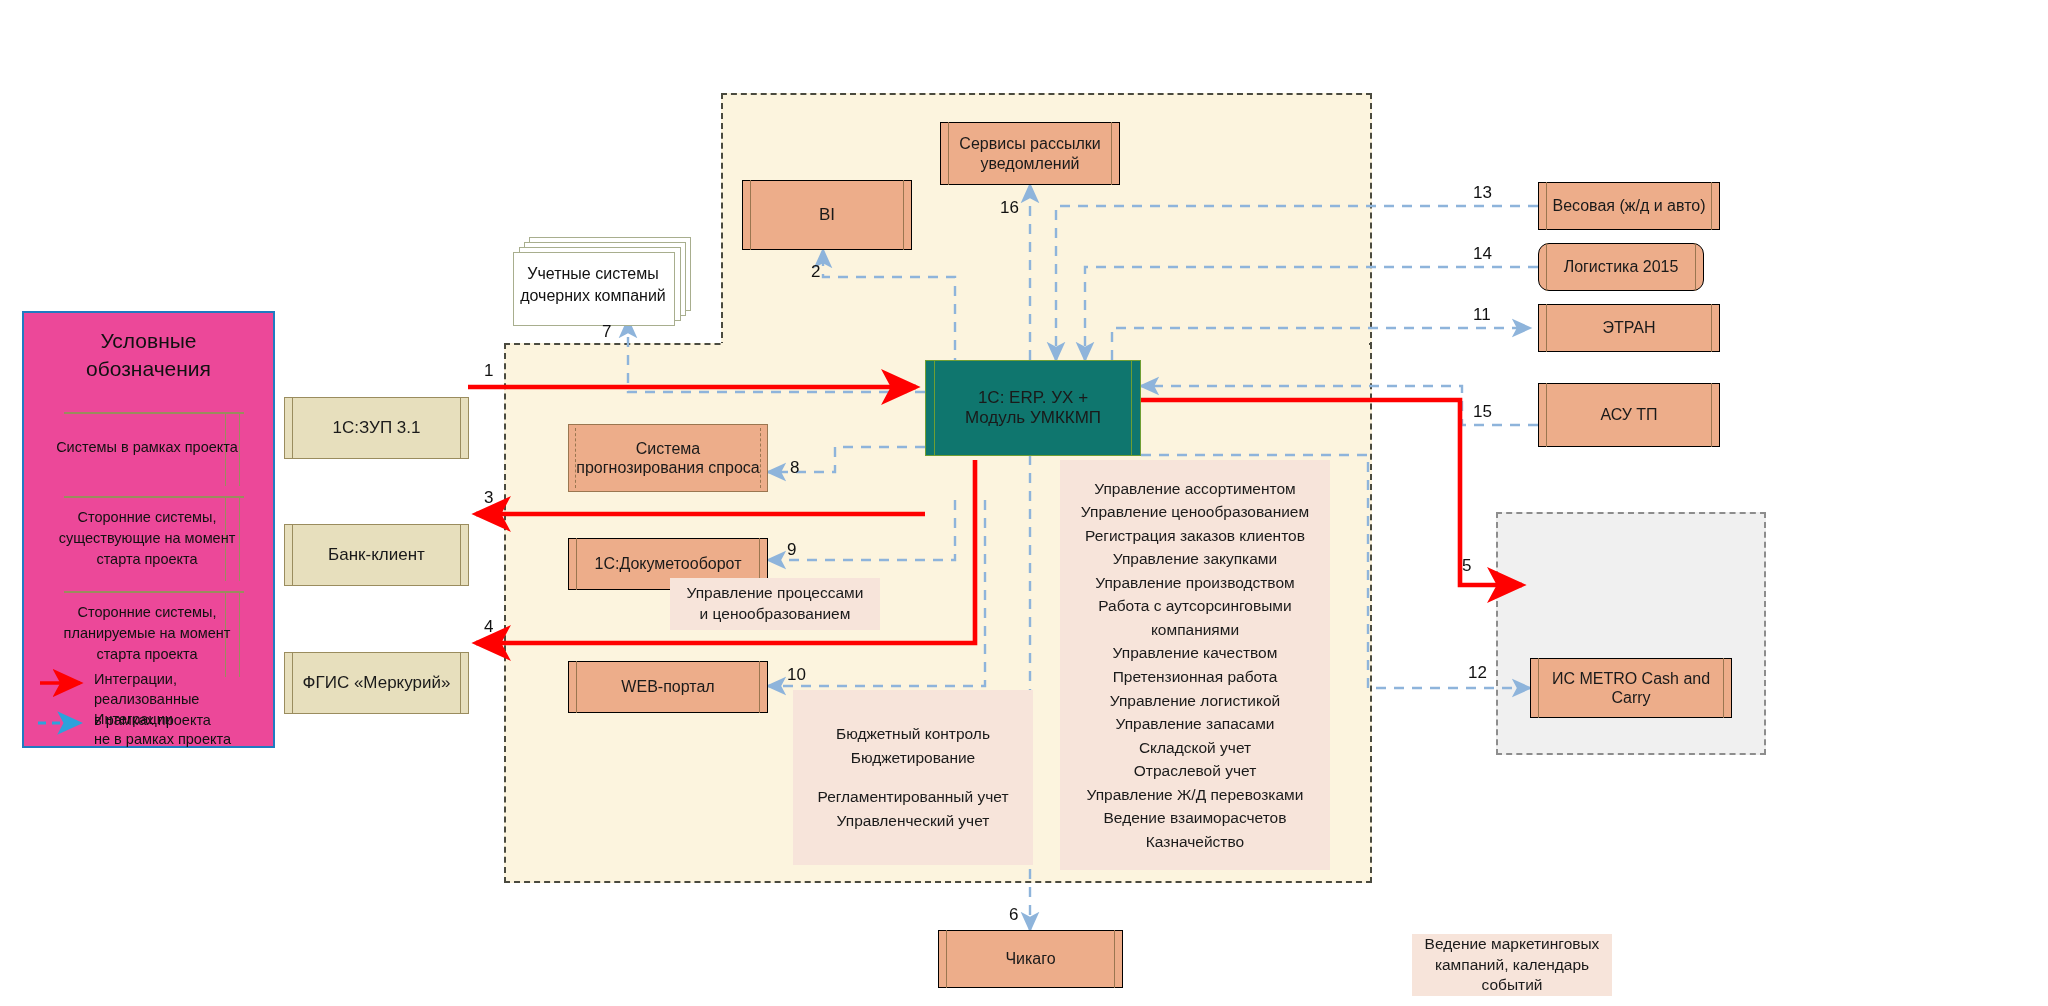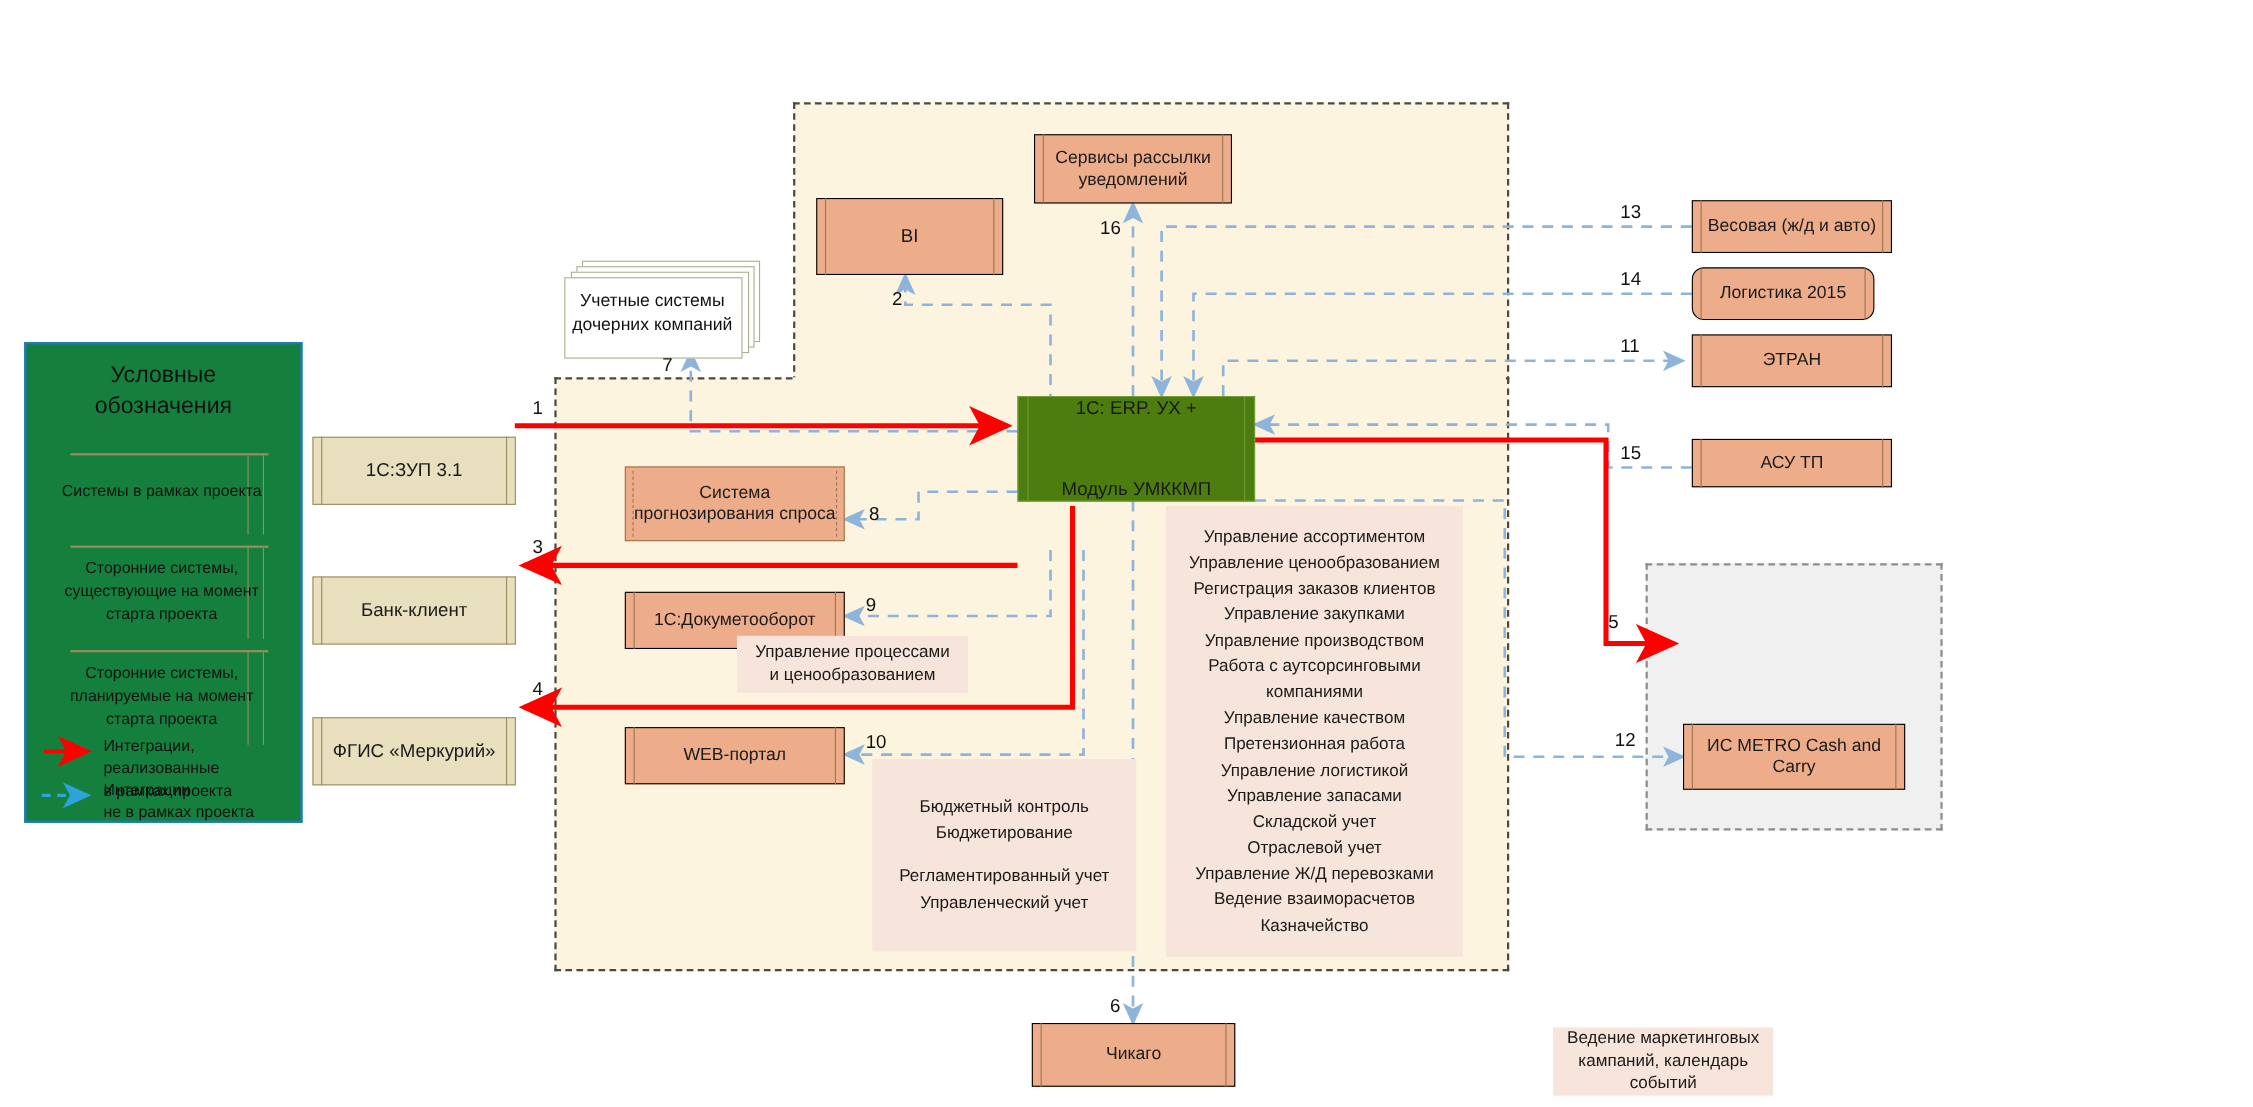--- a/index.html
+++ b/index.html
@@ -7,21 +7,21 @@
        font-family:"Liberation Sans","DejaVu Sans",sans-serif;color:#1a1a1a;}
   #stage{position:absolute;left:0;top:0;width:2048px;height:1006px;}
 
   
   .node{position:absolute;box-sizing:border-box;display:flex;align-items:center;
         justify-content:center;text-align:center;line-height:1.2;}
 
   
   .b-salmon{background:#EDAD8A;border:1px solid #000000;}
   .b-beige {background:#E7DFBD;border:1px solid #9A8C5E;margin-top:40px;}
-  .b-green {background:#4d7c0f;border:1px solid #6E9E33;justify-content:space-between;}
+  .b-green {background:#0f766e;border:1px solid #6E9E33;}
   
   .band::before{content:"";position:absolute;left:7px;top:-1px;bottom:-1px;
                 width:1px;background:#9A7650;}
   .band::after{content:"";position:absolute;right:7px;top:-1px;bottom:-1px;
                width:1px;background:#9A7650;}
   .b-beige.band::before,.b-beige.band::after{background:#9A8C5E;}
   .b-green.band::before{background:#6E9E33;left:8px;}
   .b-green.band::after{background:#6E9E33;right:8px;}
 
   .b-dashed{background:#EDAD8A;border:1.5px solid #9A7650;}
@@ -41,21 +41,21 @@
          display:flex;align-items:center;justify-content:center;text-align:center;}
 
   
   .num{position:absolute;font-size:17px;color:#111;}
 
   
   .stack{position:absolute;}
   .stack .sheet{position:absolute;border:1px solid #A8AE8E;background:#ffffff;}
 
   
-  .legend{position:absolute;background:#15803d;border:2.5px solid #1F7BC1;
+  .legend{position:absolute;background:#ec4899;border:2.5px solid #1F7BC1;
           box-sizing:border-box;padding-left:14px;}
   .legend-title{position:absolute;left:0;right:0;top:14px;text-align:center;
                 font-size:21px;line-height:1.35;color:#111;}
   .leg-sample{position:absolute;border-top:2px solid #9A8C5E;}
   .leg-sample .r1{position:absolute;right:18px;top:0;bottom:0;
                   border-left:1.5px solid #9A8C5E;}
   .leg-sample .r2{position:absolute;right:4px;top:0;bottom:0;
                   border-left:1.5px solid #9A8C5E;}
   .leg-text{position:absolute;text-align:center;font-size:14.5px;line-height:1.45;color:#111;}
   .leg-arrow-text{position:absolute;font-size:14.5px;line-height:1.4;color:#111;}
@@ -254,21 +254,21 @@
     <div>Ведение взаиморасчетов</div>
     <div>Казначейство</div>
   </div>
 
   <div class="node b-salmon band" style="left:1538px;top:182px;width:182px;height:48px;font-size:16px;">Весовая (ж/д и авто)</div>
 
   <div class="node b-salmon band" style="left:1538px;top:243px;width:166px;height:48px;font-size:16px;border-radius:11px;">Логистика 2015</div>
 
   <div class="node b-salmon band" style="left:1538px;top:304px;width:182px;height:48px;font-size:16px;">ЭТРАН</div>
 
-  <div class="node b-salmon band" style="left:1538px;top:399px;width:182px;height:44px;font-size:16px;">АСУ ТП</div>
+  <div class="node b-salmon band" style="left:1538px;top:383px;width:182px;height:64px;font-size:16px;">АСУ ТП</div>
 
 
   <div class="node b-salmon band" style="left:1530px;top:658px;width:202px;height:60px;font-size:16px;">ИС METRO Cash and Carry</div>
 
   <div class="node b-salmon band" style="left:938px;top:930px;width:185px;height:58px;font-size:16px;">Чикаго</div>
 
 
   <div class="panel" style="left:1412px;top:934px;width:200px;height:62px;font-size:15.5px;
               flex-direction:column;line-height:1.35;">
     <div>Ведение маркетинговых</div>

